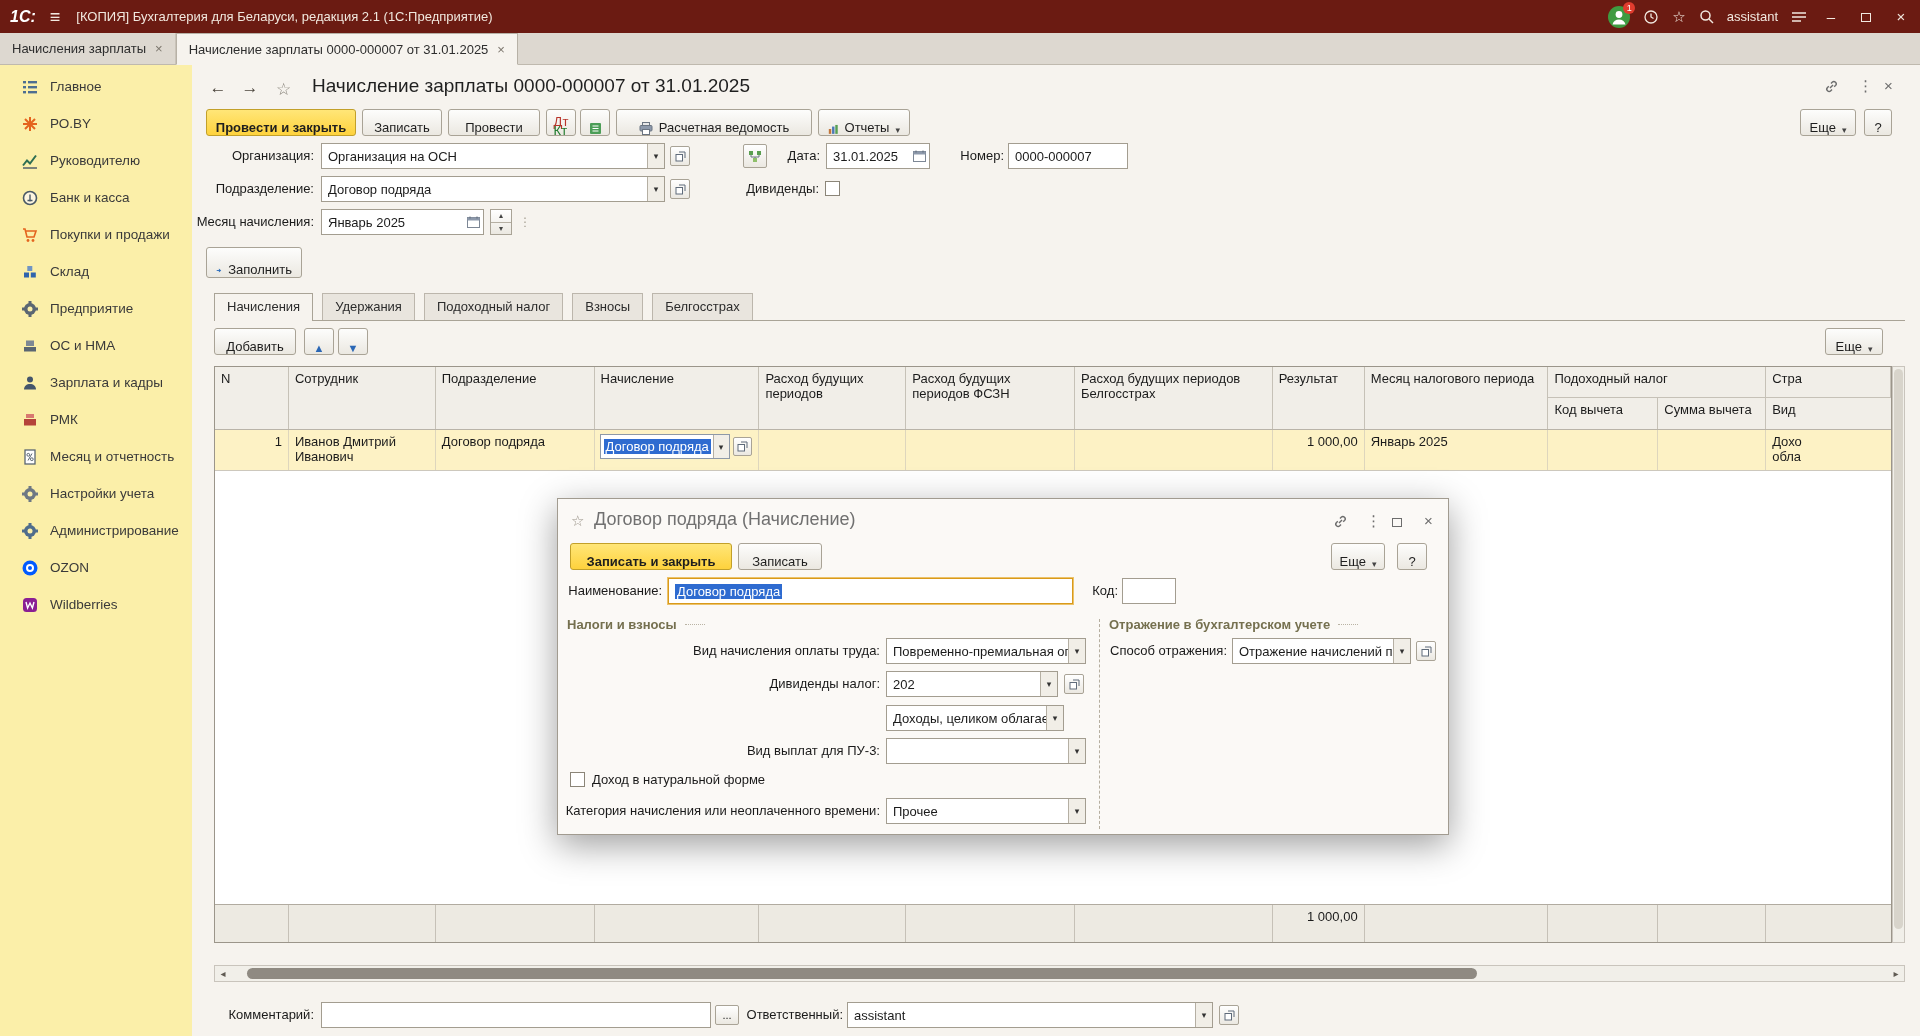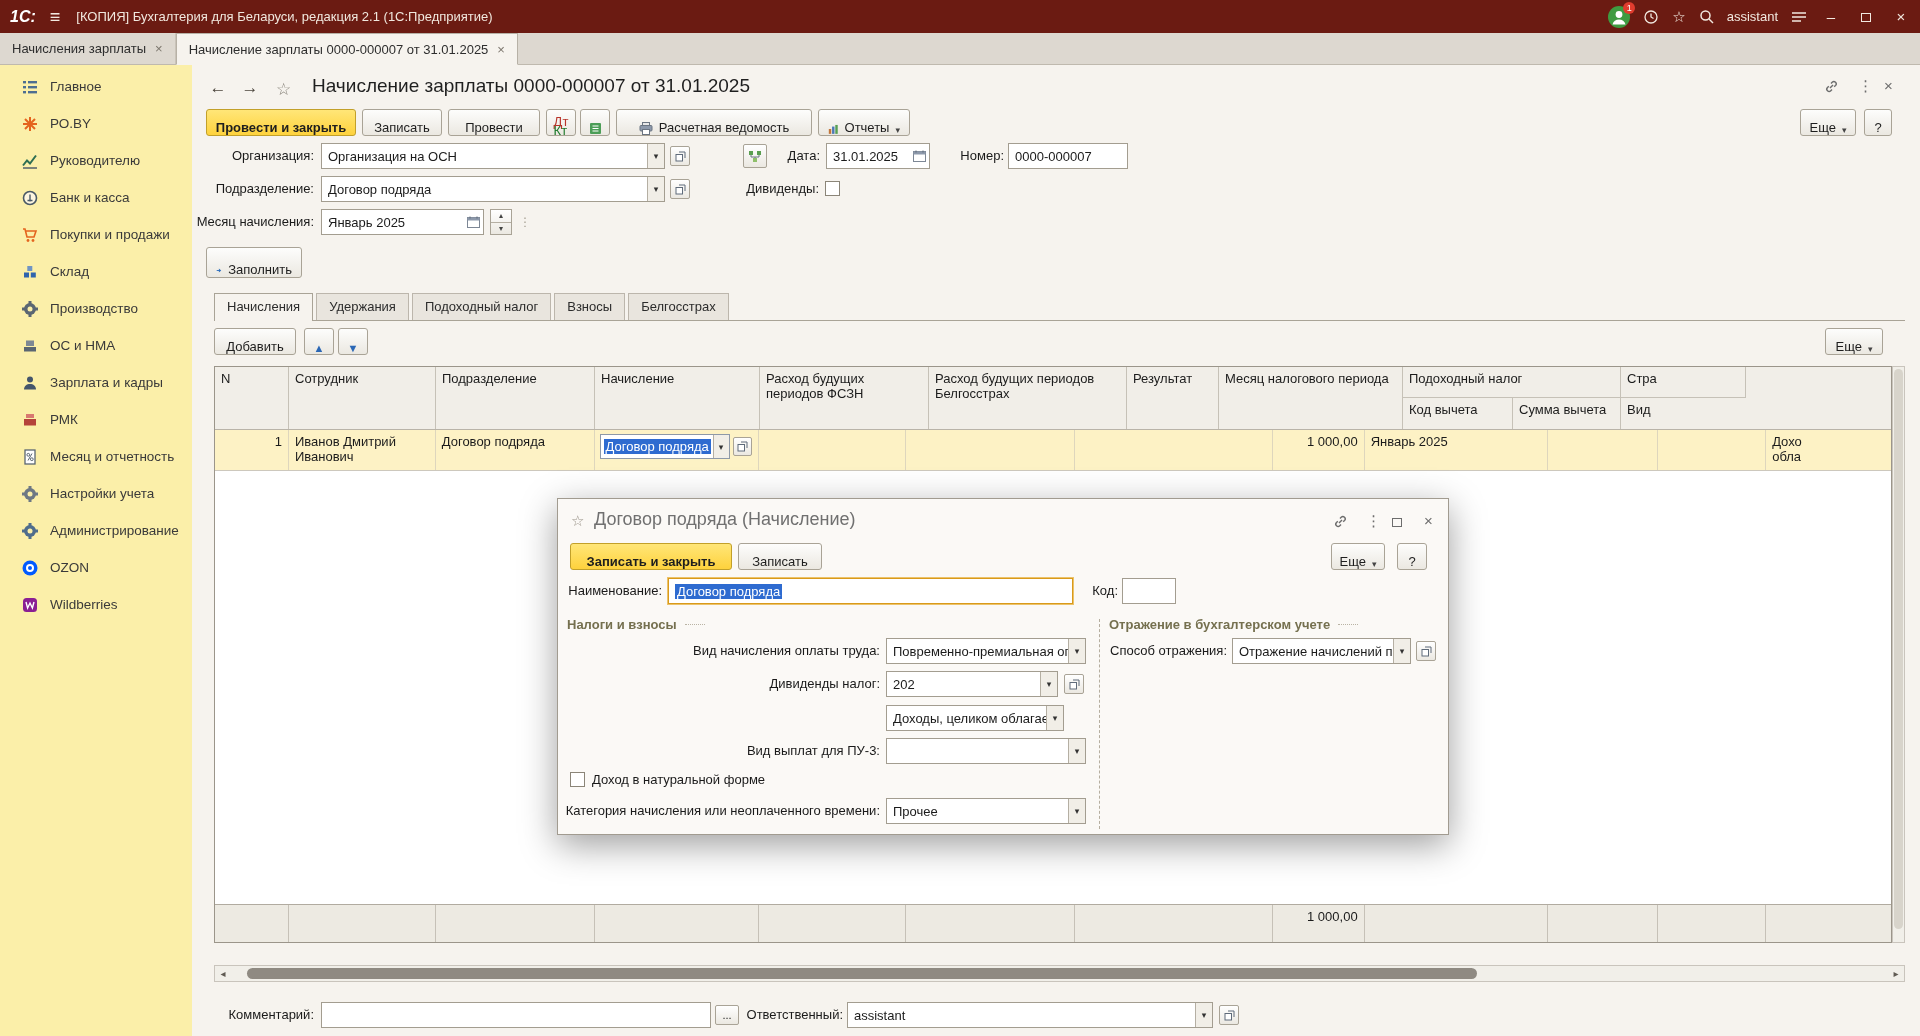--- a/index.html
+++ b/index.html
@@ -50,21 +50,21 @@
 .seltext{background:#2e6bd0;color:#fff;padding:0 2px;white-space:nowrap}
 .calico{width:20px;display:flex;align-items:center;justify-content:center;cursor:pointer}
 .sq{position:absolute;width:20px;height:20px;border:1px solid #a9a396;border-radius:2px;background:linear-gradient(#fff,#ebe8e1);display:flex;align-items:center;justify-content:center;cursor:pointer}
 .cb{position:absolute;width:15px;height:15px;border:1px solid #8b8578;background:#fff;cursor:pointer}
 .spin{position:absolute;width:22px;height:26px;border:1px solid #a9a396;background:linear-gradient(#fff,#ebe8e1);display:flex;flex-direction:column}
 .spin span{flex:1;display:flex;align-items:center;justify-content:center;font-size:8px;color:#444;cursor:pointer}
 .spin span:first-child{border-bottom:1px solid #b5afa3}
 .handle{position:absolute;color:#a59f93;font-size:12px;letter-spacing:0;cursor:pointer}
 
 
-.tabstrip{position:absolute;left:22px;top:228px;width:1691px;height:28px;border-bottom:1px solid #a9a396;display:flex;gap:3px;align-items:flex-end}
+.tabstrip{position:absolute;left:22px;top:228px;width:1691px;height:28px;border-bottom:1px solid #a9a396;display:flex;gap:9px;align-items:flex-end}
 .itab{height:27px;line-height:25px;padding:0 12px;border:1px solid #bcb6ac;background:#e9e5de;font-size:13px;cursor:pointer;border-bottom:none;color:#2c2c2c}
 .itab.active{background:#f6f3ee;border-color:#a9a396;height:28px;margin-bottom:-1px}
 
 
 .table{position:absolute;left:22px;top:301px;width:1678px;height:577px;border:1px solid #9b958a;background:#fff;display:flex;flex-direction:column}
 .thead{display:flex;height:63px;background:#f1eee8;border-bottom:1px solid #b9b3a8}
 .th{border-right:1px solid #c6c1b7;padding:4px 6px;font-size:13px;color:#1c1c1c;overflow:hidden;cursor:pointer}
 .tgroup{display:flex;flex-direction:column;overflow:hidden}
 .tgroup .gt{height:31px;padding:4px 6px;border-bottom:1px solid #c6c1b7;border-right:1px solid #c6c1b7;cursor:pointer;overflow:hidden;white-space:nowrap}
 .tgroup .subs{flex:1;display:flex}
@@ -210,21 +210,21 @@
     </div>
     <div class="snav">
       <span class="sic">
           <svg width="18" height="18" viewBox="0 0 18 18">
             <rect x="7.5" y="1" width="3" height="16" fill="#5a6672"></rect>
             <rect x="1" y="7.5" width="16" height="3" fill="#5a6672"></rect>
             <rect x="3" y="3" width="12" height="12" rx="6" fill="#5a6672"></rect>
             <circle cx="9" cy="9" r="2.5" fill="#fbefa9"></circle>
           </svg>
         </span>
-      <span class="lbl">Производство</span>
+      <span class="lbl">Предприятие</span>
     </div>
     <div class="snav">
       <span class="sic">
           <svg width="18" height="18" viewBox="0 0 18 18">
             <rect x="3" y="10" width="12" height="4.5" fill="#5a6672"></rect>
             <rect x="5" y="3.5" width="8" height="5.5" fill="#7d8894"></rect>
           </svg>
         </span>
       <span class="lbl">ОС и НМА</span>
     </div>
@@ -456,20 +456,21 @@
       <span>Еще</span>
       <span class="arr9">▾</span>
     </div>
 
     <div class="table">
       <div class="thead">
         <div class="th" style="width:74px">N</div>
         <div class="th" style="width:147px">Сотрудник</div>
         <div class="th" style="width:159px">Подразделение</div>
         <div class="th" style="width:165px">Начисление</div>
+        <div class="th" style="width:147px">Расход будущих периодов</div>
         <div class="th" style="width:169px">Расход будущих периодов ФСЗН</div>
         <div class="th" style="width:198px">Расход будущих периодов Белгосстрах</div>
         <div class="th" style="width:92px">Результат</div>
         <div class="th" style="width:184px">Месяц налогового периода</div>
         <div class="tgroup" style="width:218px">
           <div class="gt">Подоходный налог</div>
           <div class="subs">
             <div class="th" style="width:110px">Код вычета</div>
             <div class="th" style="width:108px">Сумма вычета</div>
           </div>

